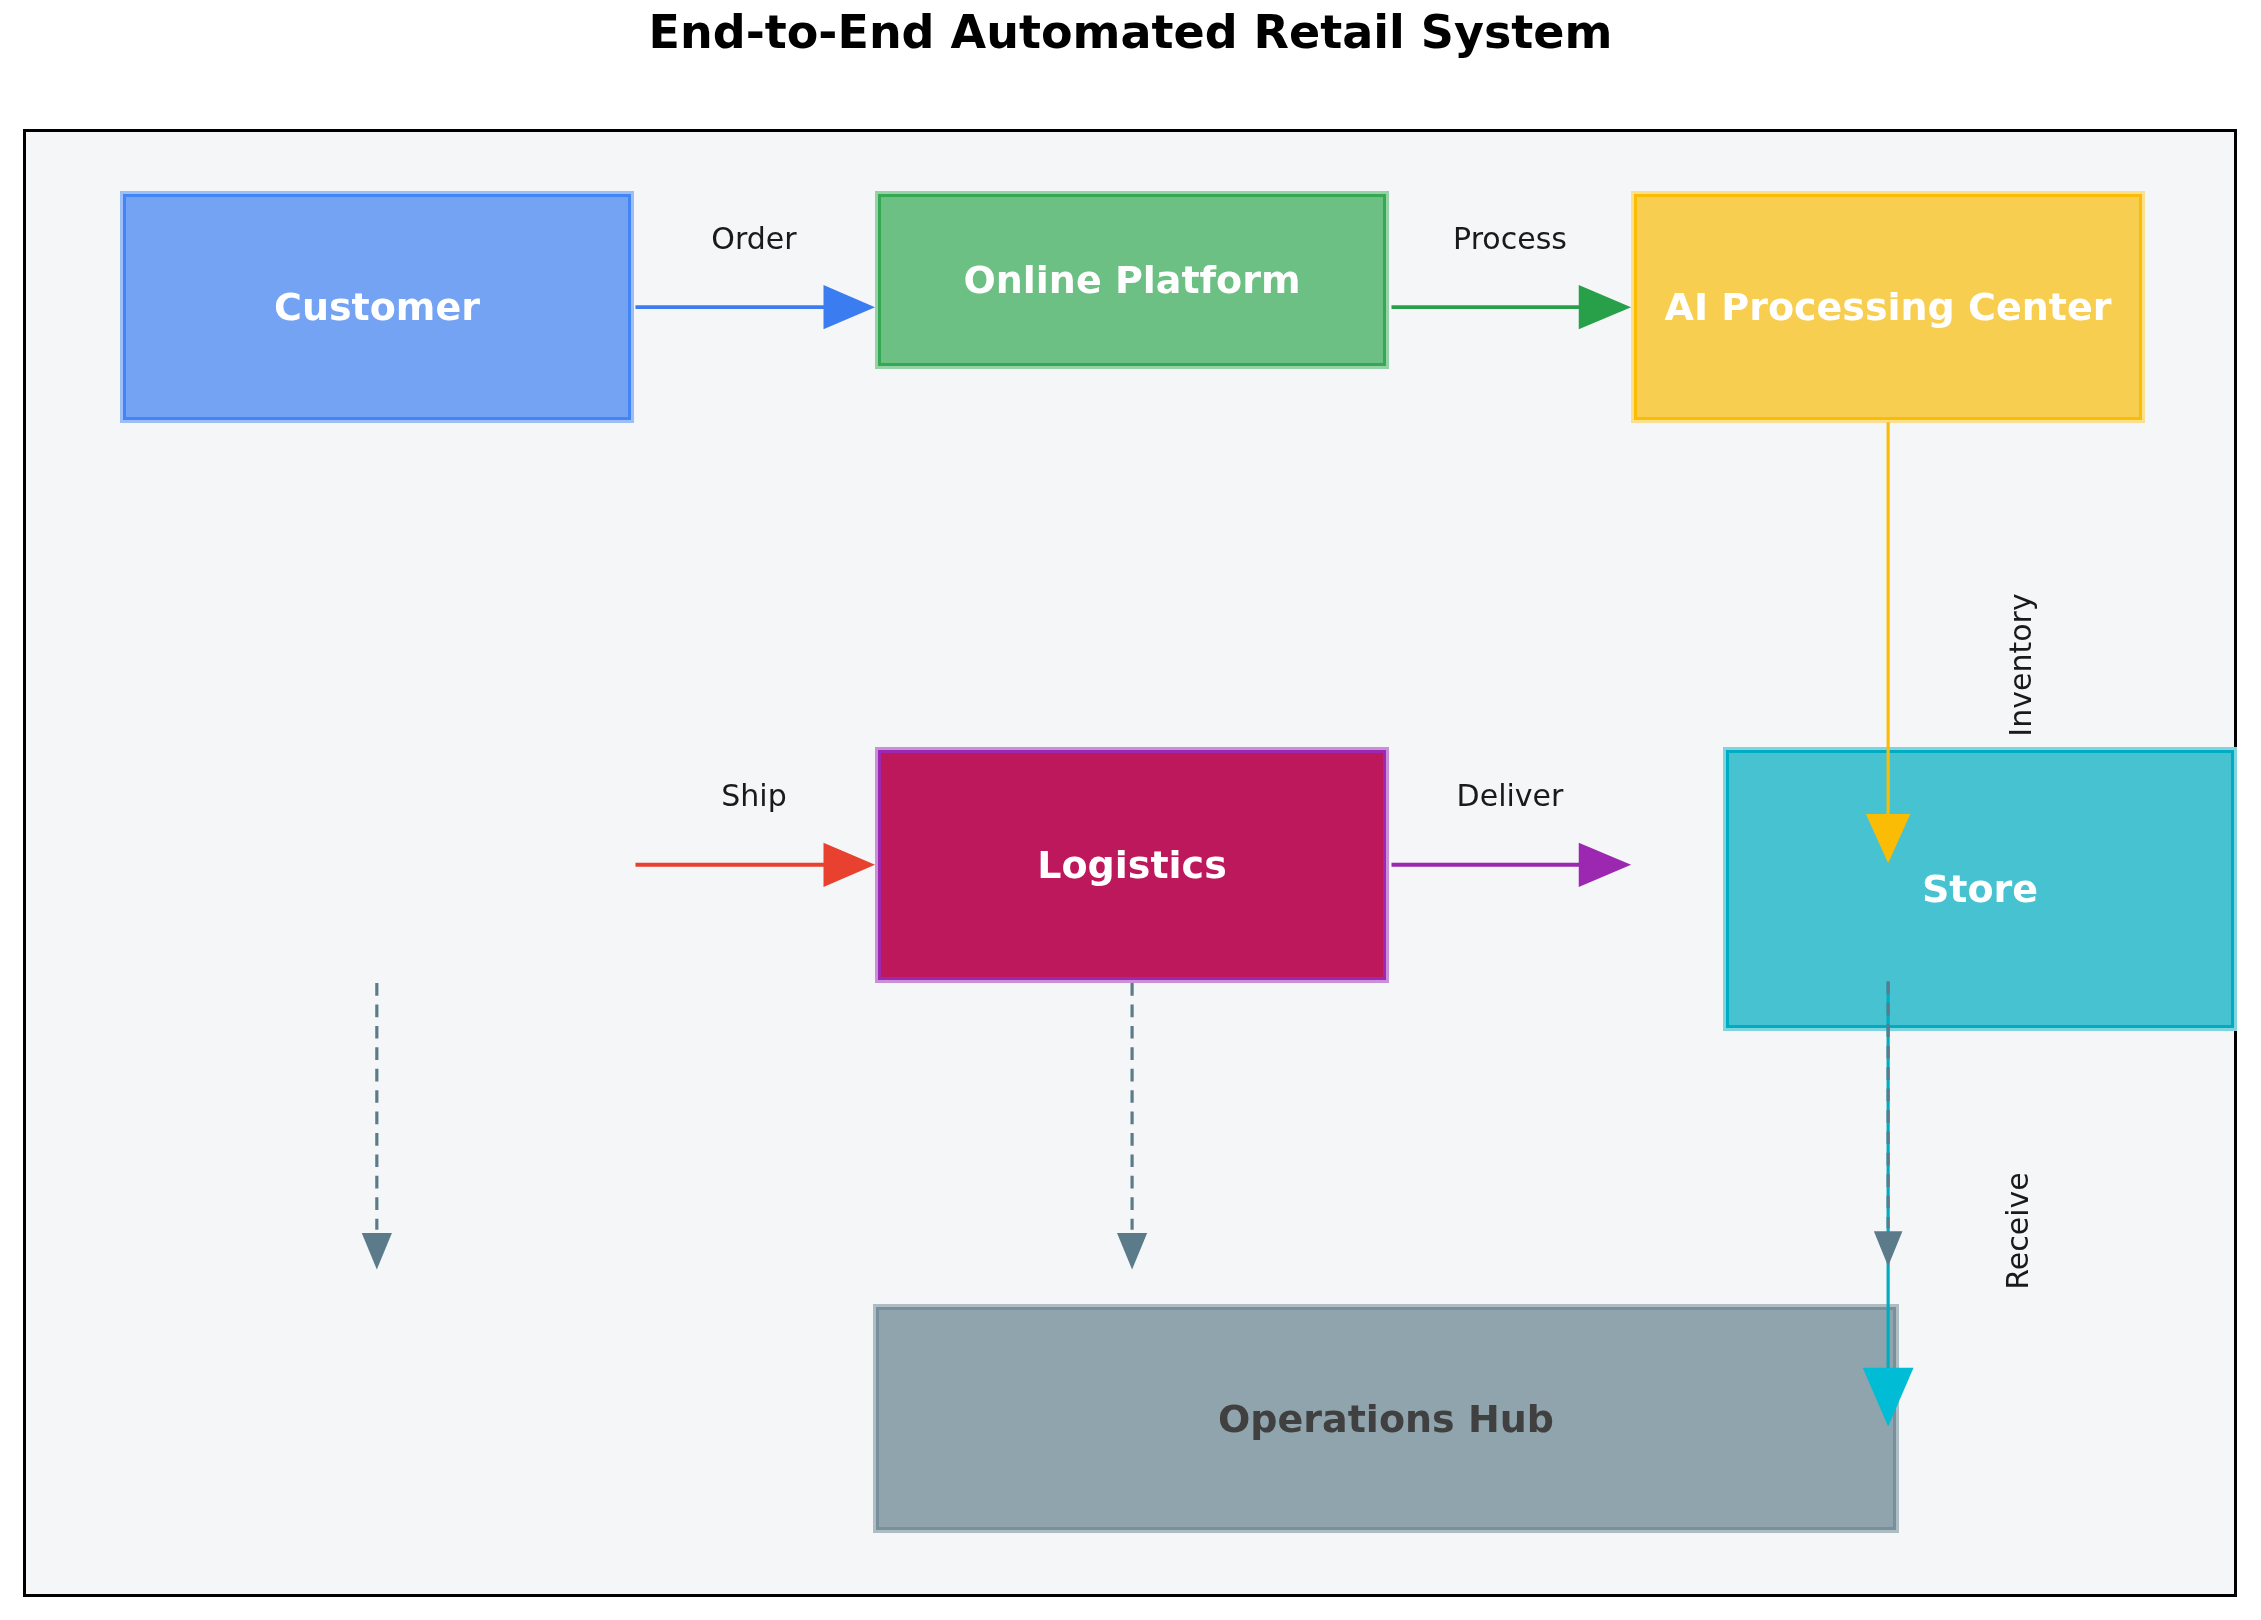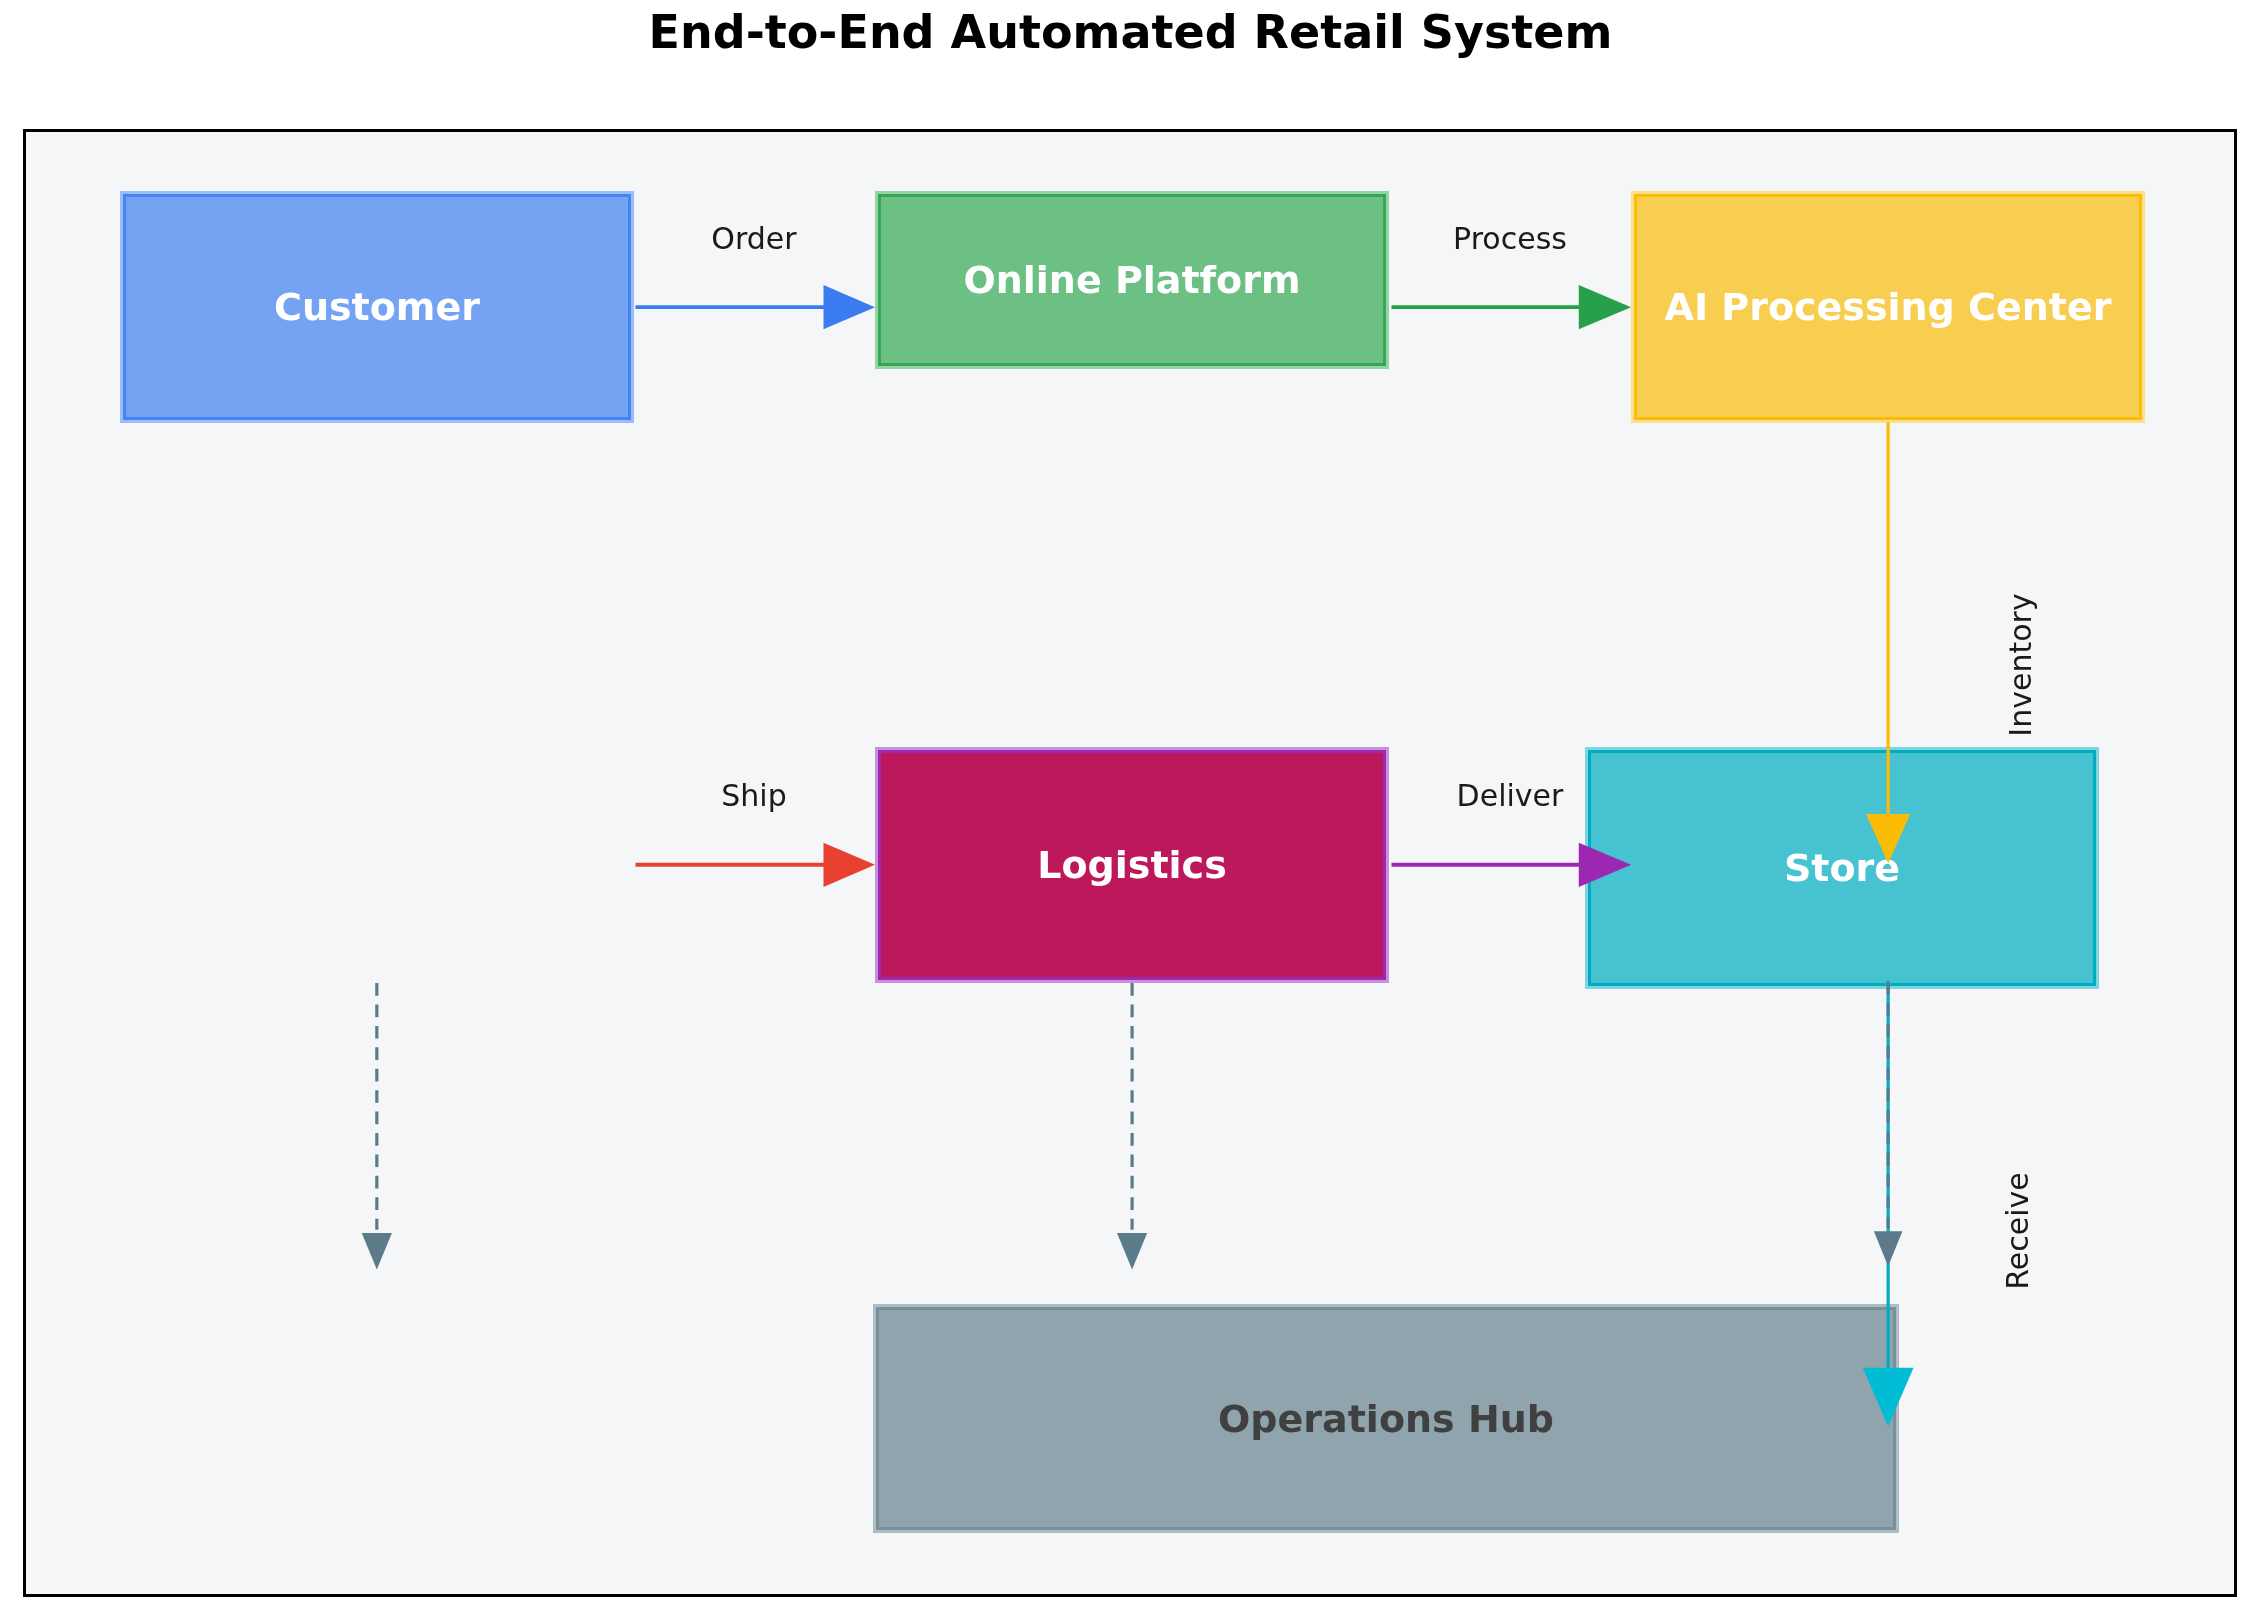--- a/index.html
+++ b/index.html
@@ -37,21 +37,21 @@
     box-sizing: border-box;
     font-weight: bold; font-size: 38px;
     z-index: 2;
     text-align: center;
   }
   .node-customer        { left: 123px;  top: 194px;  width: 508px;  height: 226px; }
   .node-online-platform { left: 878px; top: 194px;  width: 508px;  height: 172px; }
   .node-ai-center       { left: 1634px; top: 194px;  width: 508px;  height: 226px; }
   .node-warehouse       { left: 123px;  top: 750px;  width: 508px;  height: 230px; }
   .node-logistics       { left: 878px; top: 750px;  width: 508px;  height: 230px; }
-  .node-store           { left: 1588px; top: 750px;  width: 508px;  height: 236px; }
+  .node-store           { left: 1726px; top: 750px;  width: 508px;  height: 278px; }
   .node-operations-hub  { left: 876px; top: 1307px; width: 1020px; height: 223px; }
 
   .edges-layer {
     position: absolute; left: 0; top: 0;
     width: 2261px; height: 1621px;
     z-index: 3;
     pointer-events: none;
   }
 
   .edge-label {

